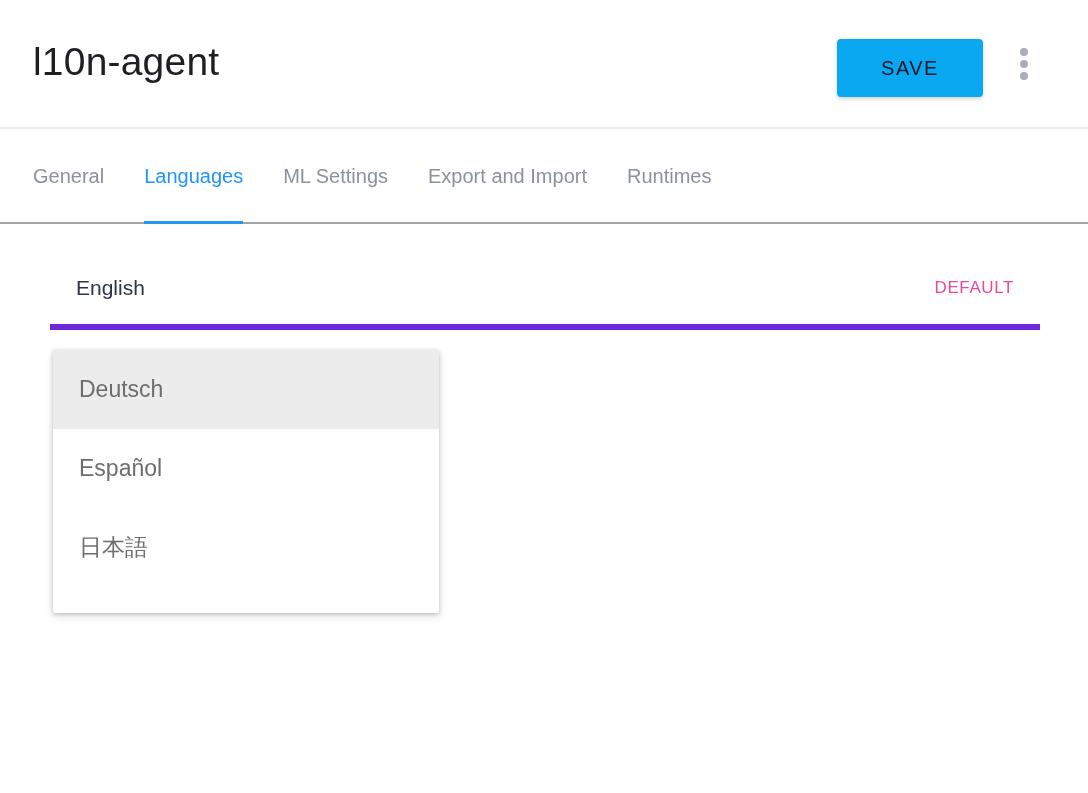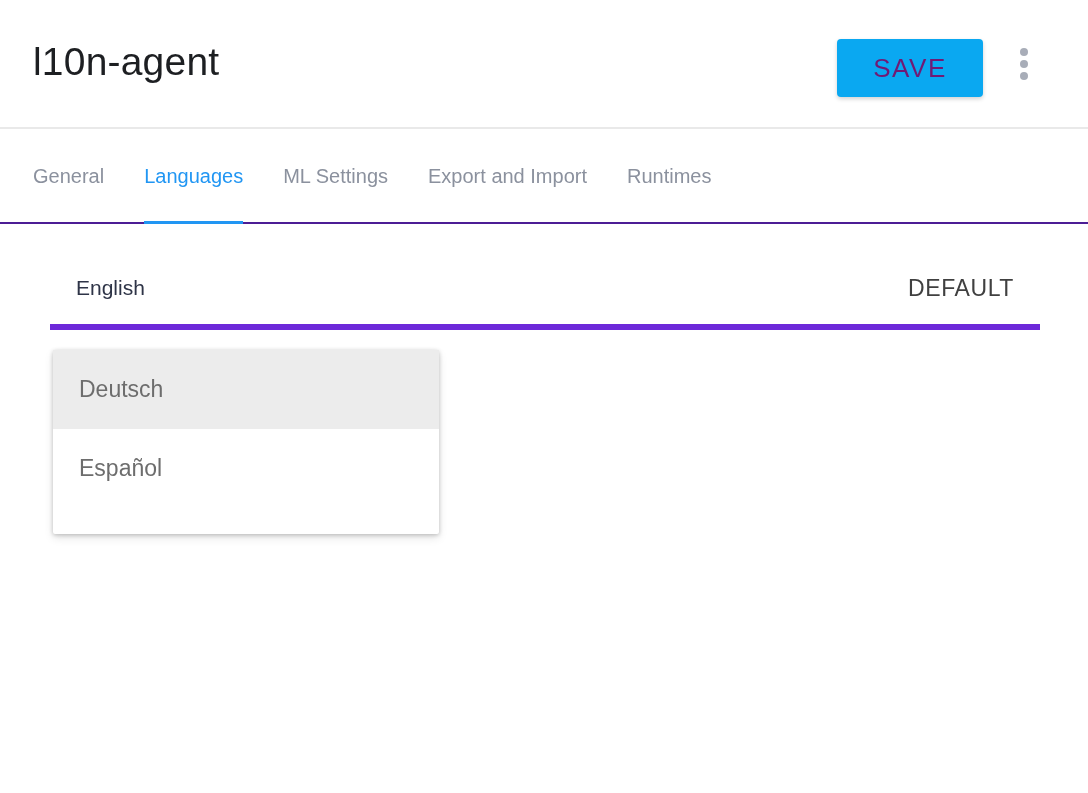--- a/index.html
+++ b/index.html
@@ -32,25 +32,25 @@
     color: #1d1f22;
     letter-spacing: 0.2px;
   }
   .save-button {
     position: absolute;
     left: 837px;
     top: 39px;
     width: 146px;
     height: 58px;
     background: #0aa8f1;
-    color: #701a75;
+    color: #0f172a;
     border: none;
     border-radius: 4px;
     font-family: inherit;
-    font-size: 26px;
+    font-size: 20px;
     letter-spacing: 1.5px;
     cursor: pointer;
     box-shadow: 0 2px 4px rgba(0,0,0,0.18);
   }
   .kebab-menu {
     position: absolute;
     left: 1008px;
     top: 42px;
     width: 32px;
     height: 44px;
@@ -68,21 +68,21 @@
     height: 8px;
     border-radius: 50%;
     background: #a8adb8;
   }
 
   
   .tab-bar {
     position: absolute;
     top: 131px; left: 0; right: 0;
     height: 93px;
-    border-bottom: 2px solid #4c1d95;
+    border-bottom: 2px solid #a3a3a3;
     display: flex;
     align-items: stretch;
     padding-left: 33px;
   }
   .tab {
     position: relative;
     display: flex;
     align-items: center;
     font-size: 20px;
     color: #8b919e;
@@ -112,22 +112,22 @@
     justify-content: space-between;
     padding: 0 26px;
     border-bottom: 6px solid #6d28d9;
     cursor: pointer;
   }
   .lang-name {
     font-size: 21px;
     color: #2e3447;
   }
   .default-badge {
-    font-size: 23px;
-    color: #404040;
+    font-size: 17px;
+    color: #ec4899;
     letter-spacing: 0.6px;
   }
 
   
   .dropdown {
     position: absolute;
     left: 53px;
     top: 350px;
     width: 386px;
     background: #ffffff;
@@ -170,15 +170,16 @@
   </nav>
 
   <div class="lang-row">
     <span class="lang-name">English</span>
     <span class="default-badge">DEFAULT</span>
   </div>
 
   <div class="dropdown">
     <div class="dropdown-item highlighted">Deutsch</div>
     <div class="dropdown-item">Español</div>
+    <div class="dropdown-item">日本語</div>
   </div>
 
 </div>
 
 </body></html>

